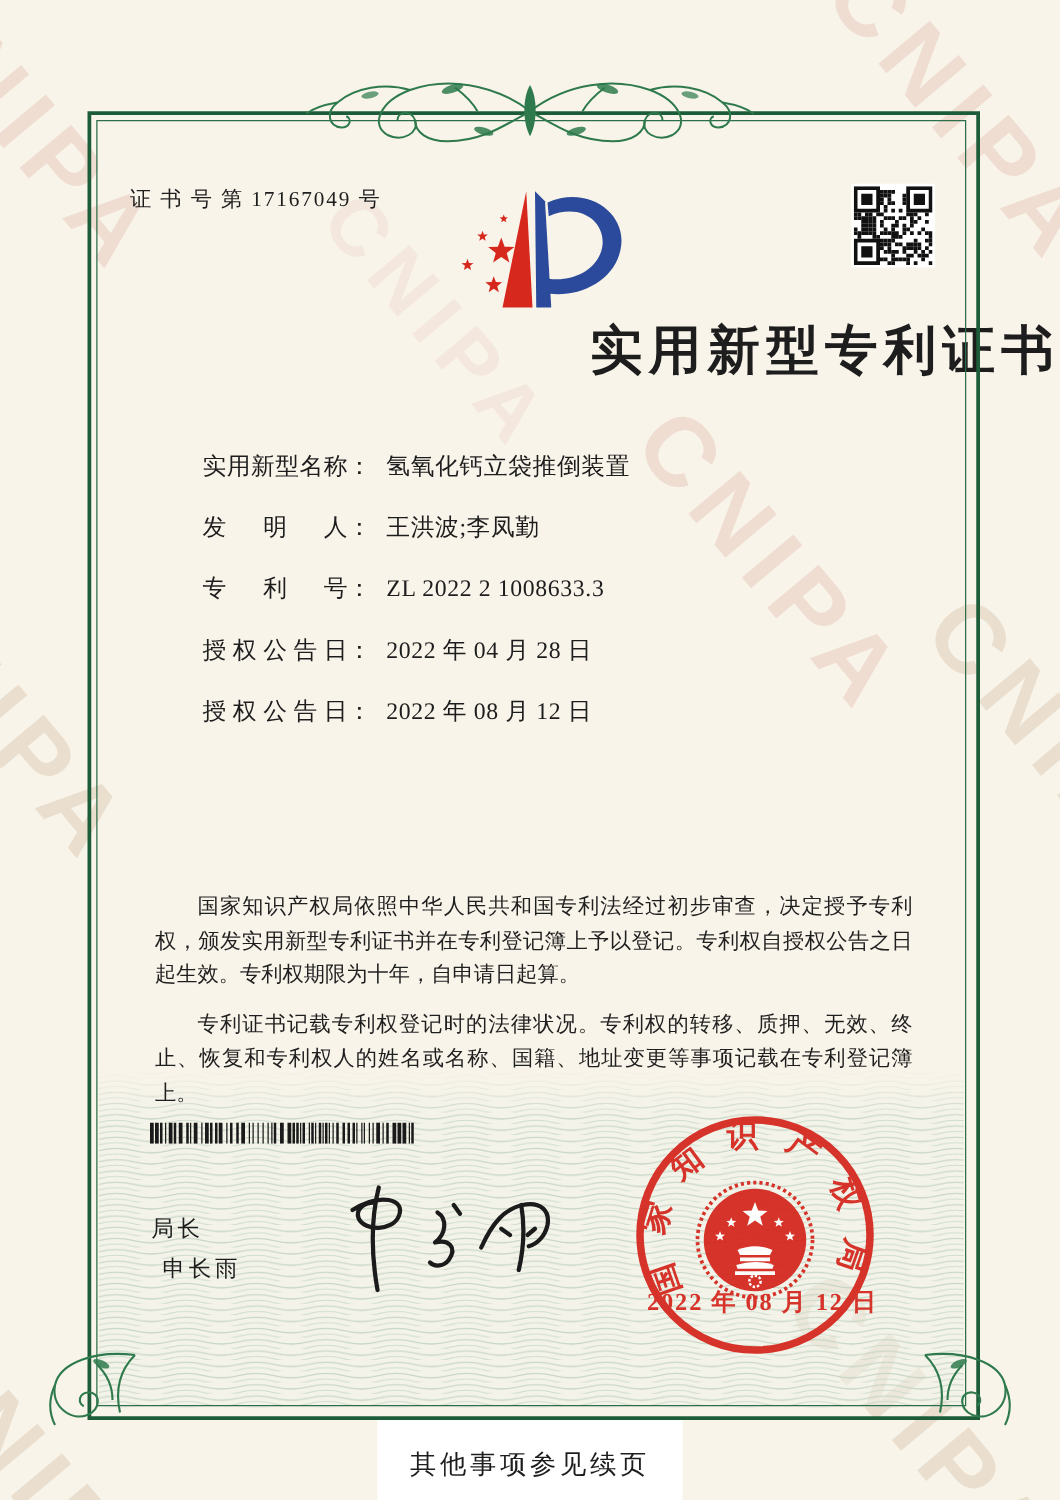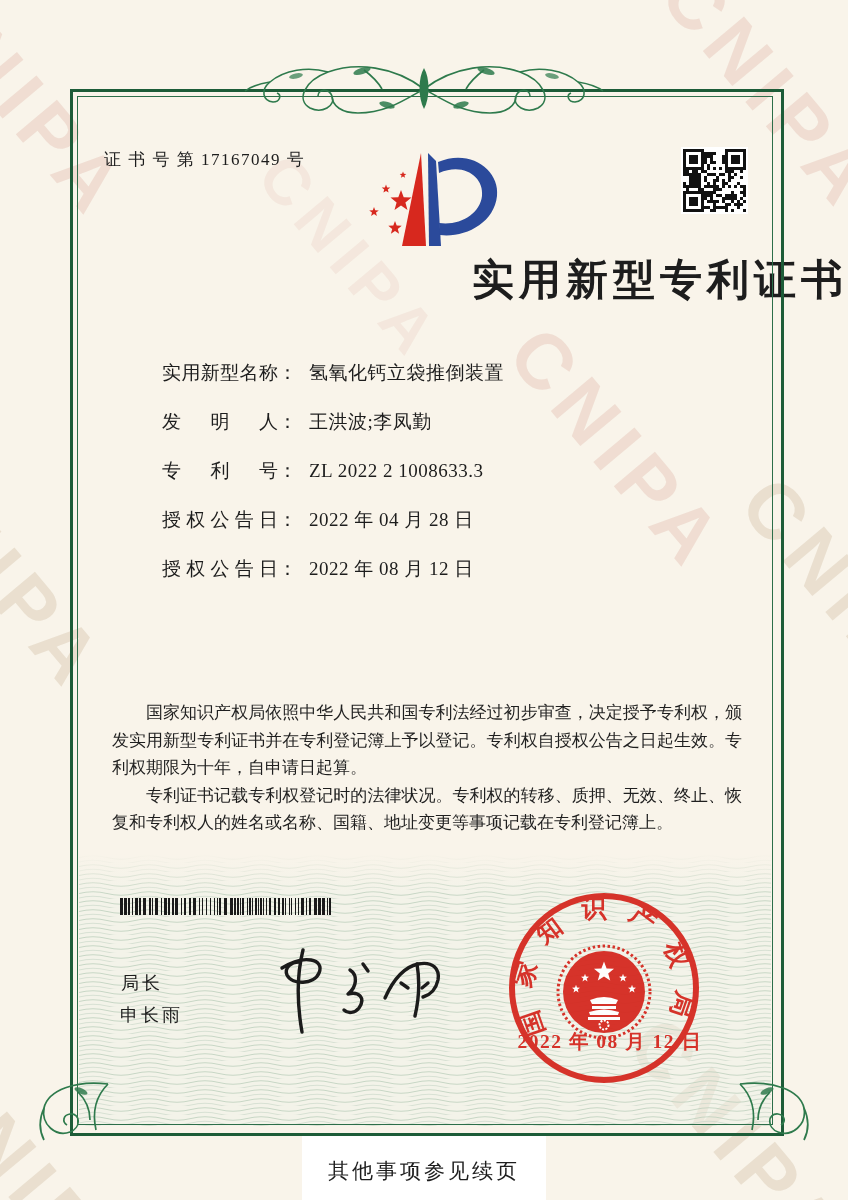--- a/index.html
+++ b/index.html
@@ -41,25 +41,25 @@
   .frow{position:relative; height:49px; white-space:nowrap;}
   .f-label{display:inline-block; width:116px; text-align:justify; text-align-last:justify;
     -moz-text-align-last:justify; vertical-align:top;margin-left:44px;}
   .f-colon{display:inline-block;}
   .f-value{margin-left:12px; letter-spacing:0.5px;}
   .pair2{position:absolute; left:318px; top:0;}
   .pair2 .f-label{width:110px;}
   
   .body{position:absolute; left:112px; top:699px; width:630px; font-size:17px;
     line-height:27.5px; text-align:justify; z-index:2; color:#1f1f1f;}
-  .body p{margin:0; text-indent:2em;}
+  .body p{margin:12px; text-indent:2em;}
   
   .barcode{position:absolute; left:120px; top:898px; z-index:2;}
   .signer-title{position:absolute; left:121px; top:971px; font-size:18px; letter-spacing:3px; z-index:3;}
-  .signer-name{position:absolute; left:120px; top:1003px; font-size:18px; letter-spacing:3px; z-index:3;}
+  .signer-name{position:absolute; left:130px; top:1003px; font-size:18px; letter-spacing:3px; z-index:3;}
   .signature{position:absolute; left:246px; top:936px; z-index:3;}
   .seal{position:absolute; left:505px; top:888px; z-index:4; opacity:0.94;}
   .pageno{position:absolute; left:0; top:1096px; width:100%; text-align:center;
     font-size:15px; letter-spacing:2px; z-index:2;}
   .cont-box{position:absolute; left:50%; top:1136px; transform:translateX(-50%);
     background:#ffffff; padding:21px 26px; font-size:21px; letter-spacing:3px; z-index:6;}
 </style>
 </head>
 <body>
 

